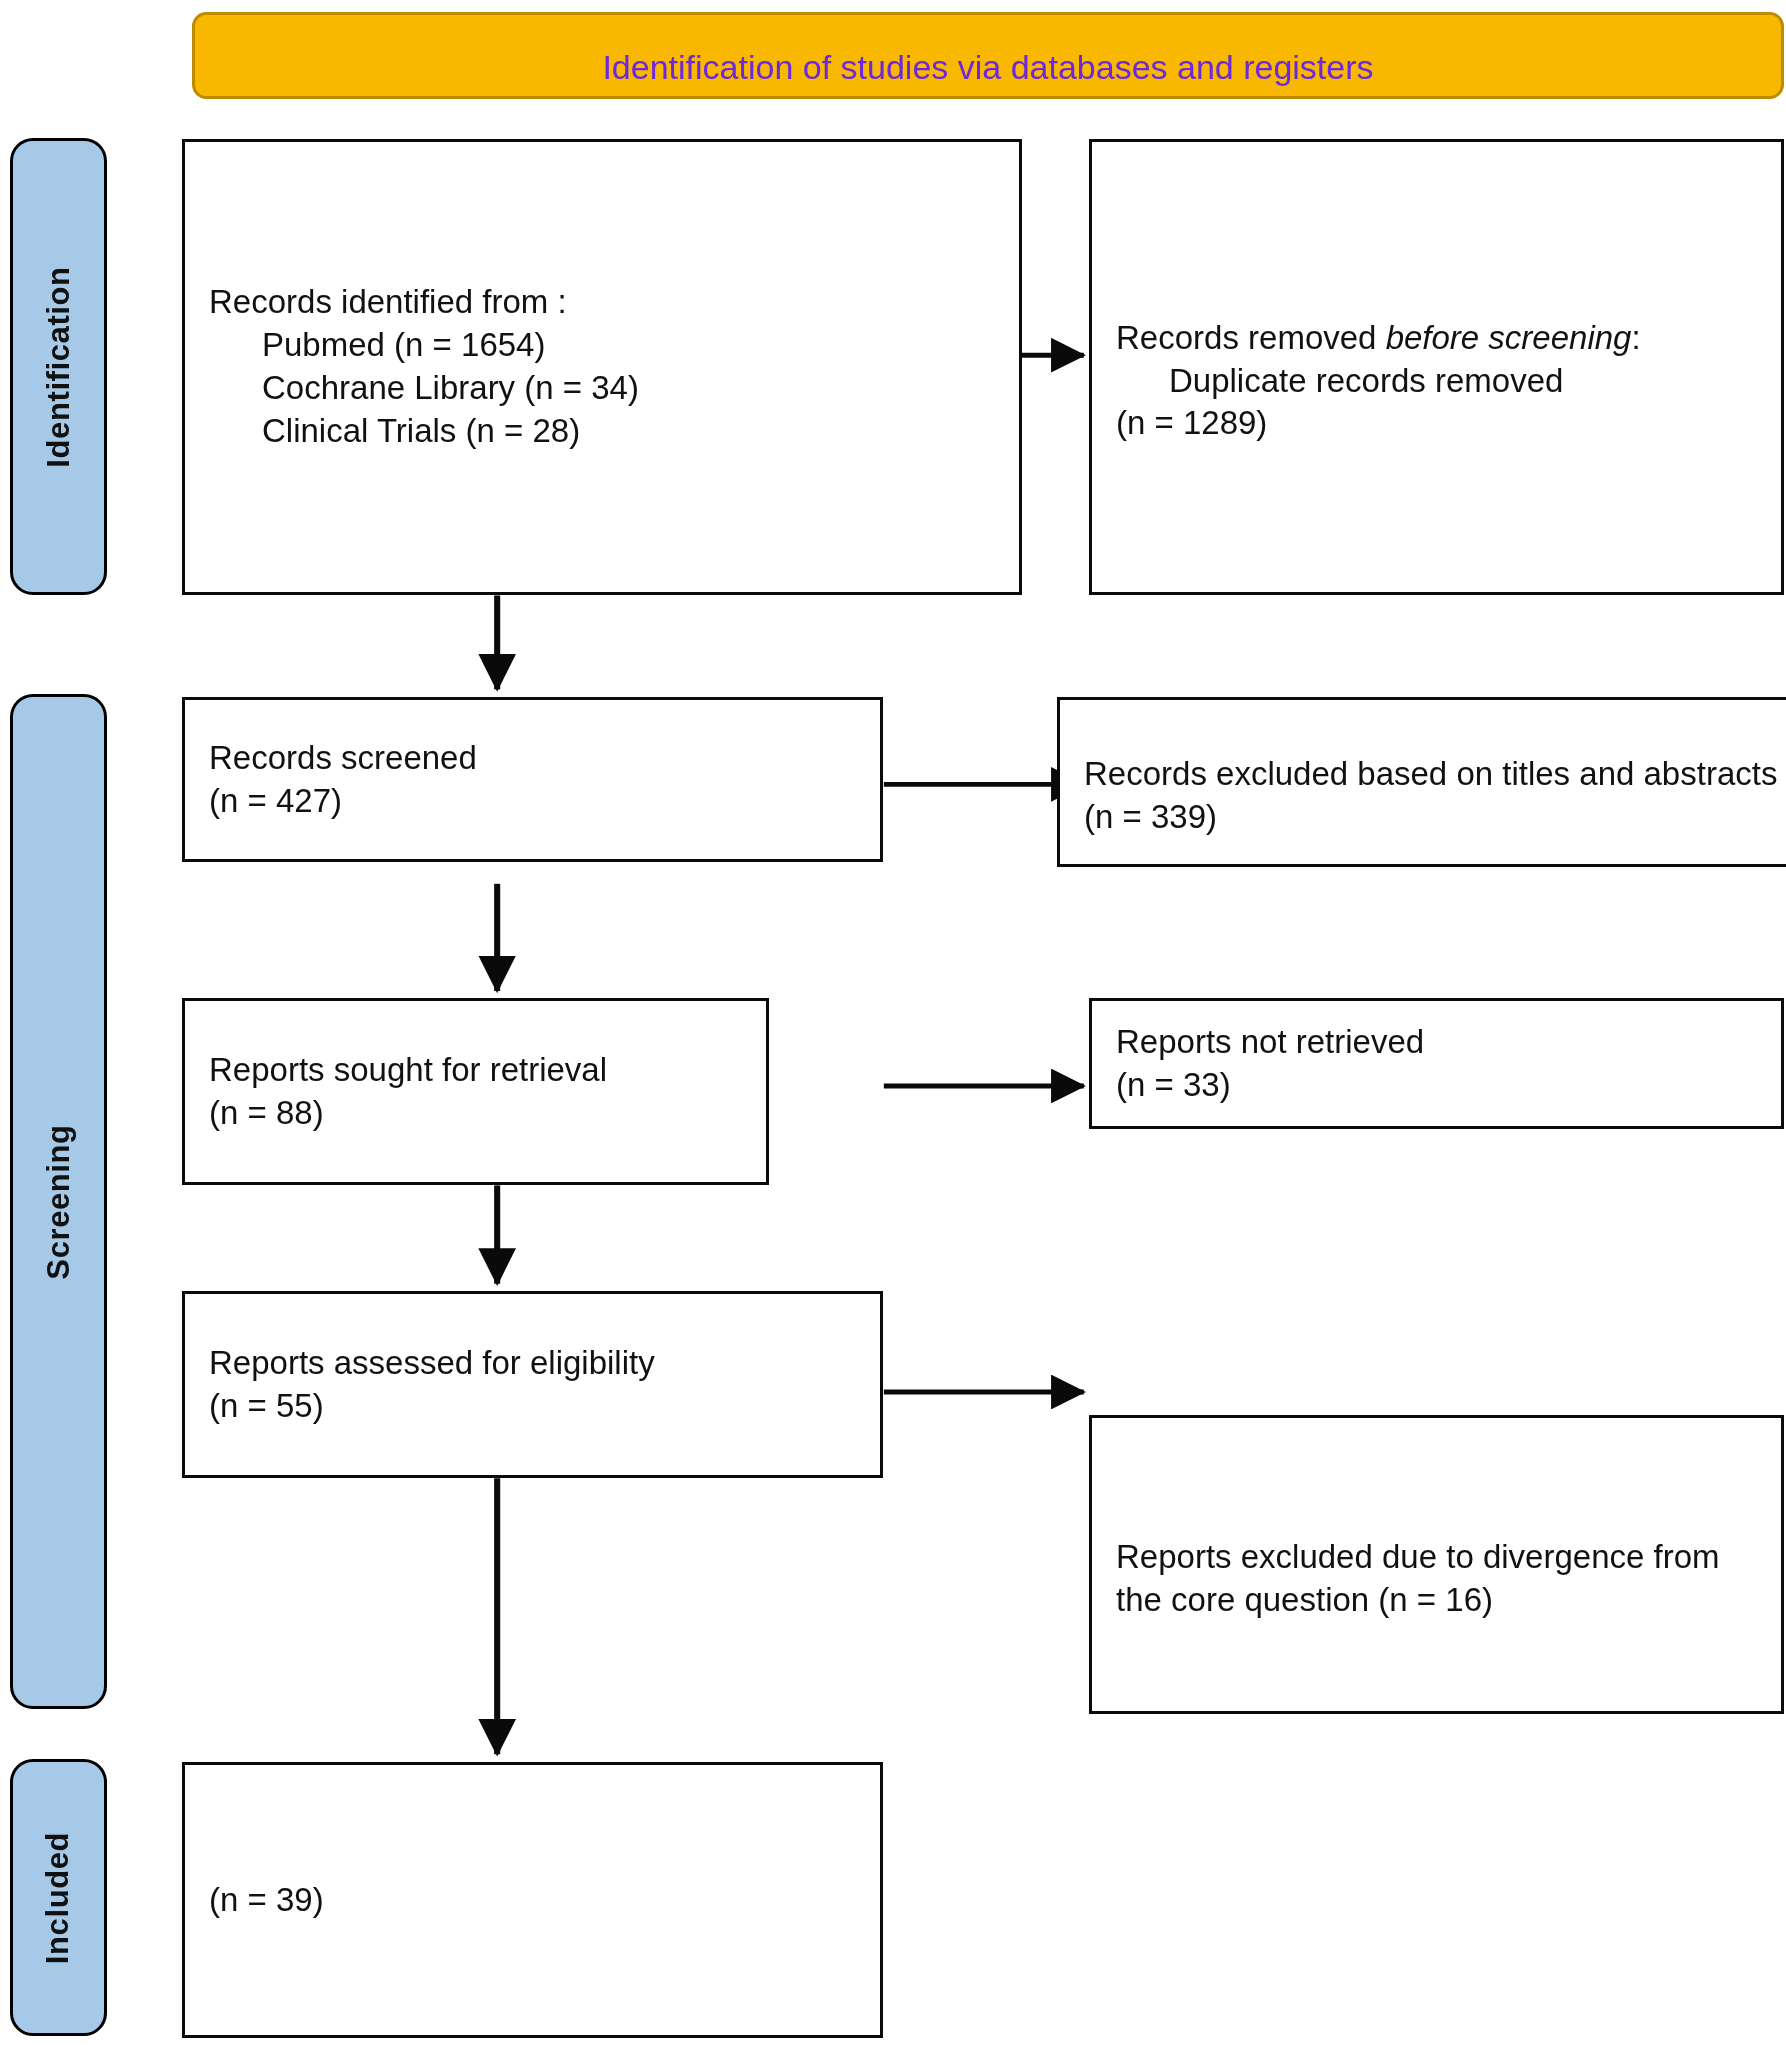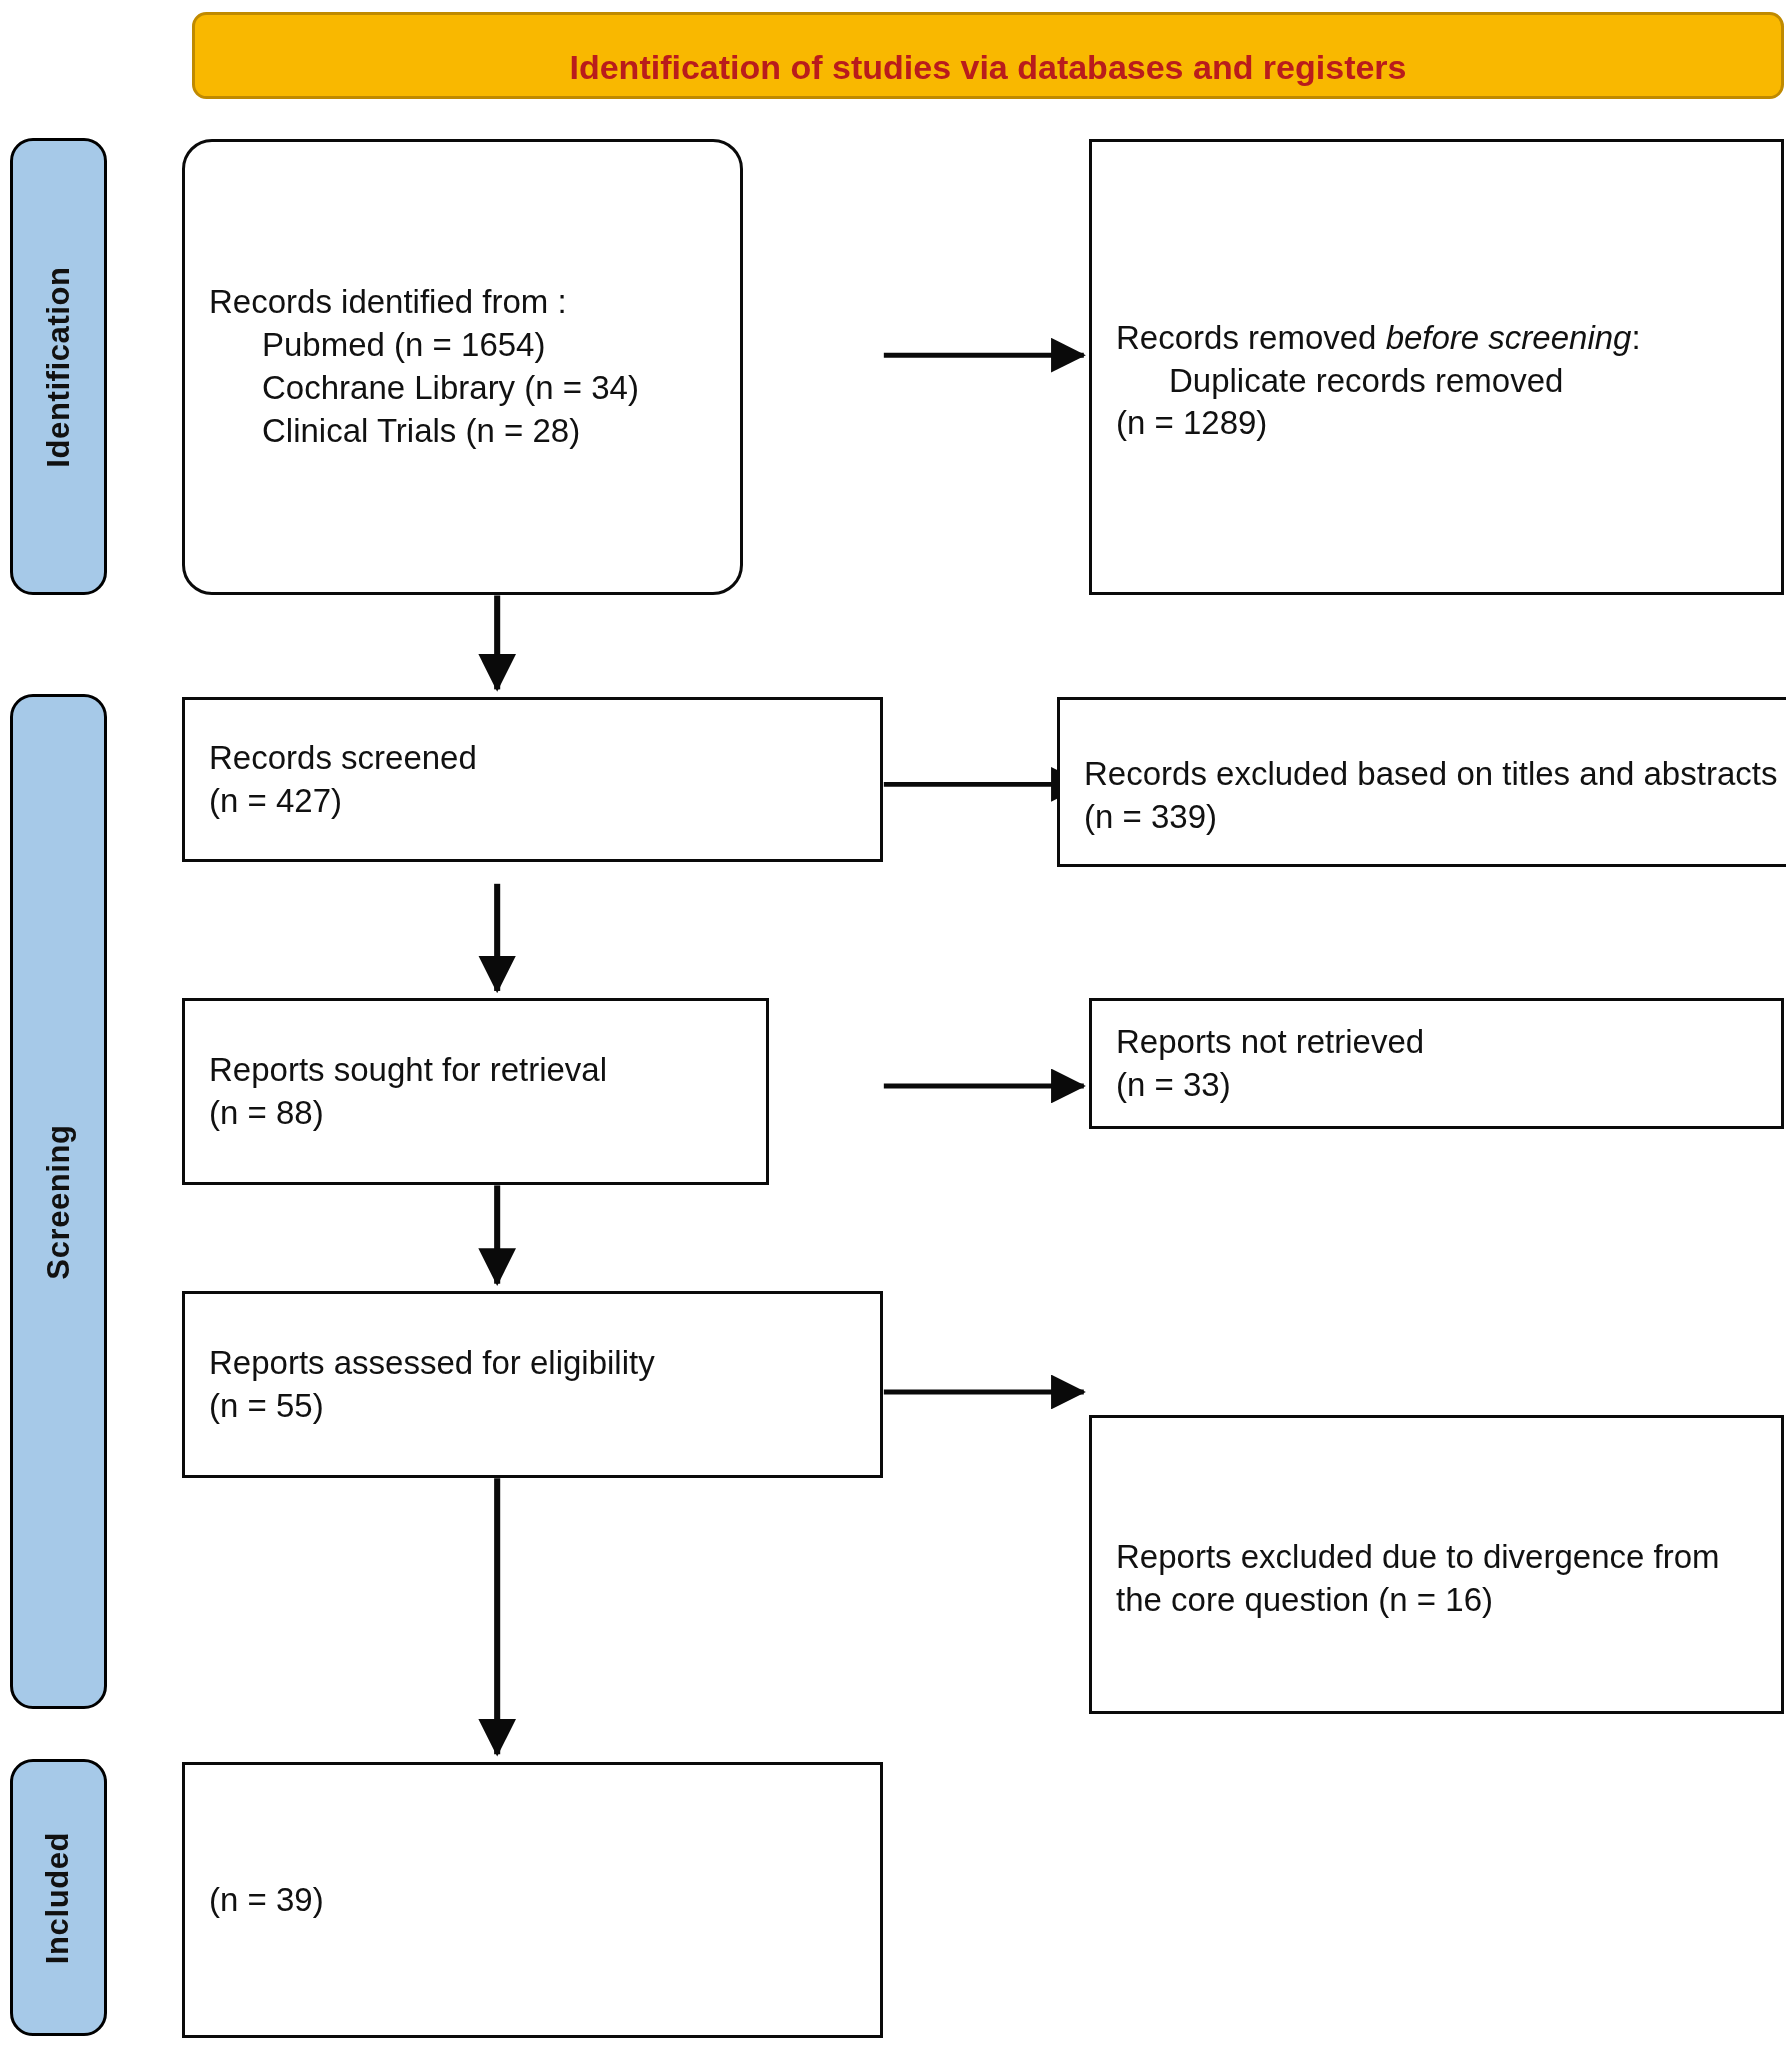--- a/index.html
+++ b/index.html
@@ -5,21 +5,21 @@
   html,body{margin:0;padding:0;background:#ffffff;}
   body{width:1787px;height:2046px;position:relative;overflow:hidden;
        font-family:"Liberation Sans","DejaVu Sans",sans-serif;color:#000;}
 
   #stage{position:absolute;left:0;top:0;width:1787px;height:2046px;}
 
   
   .banner{position:absolute;left:192px;top:12px;width:1592px;height:87px;
           background:#F9B800;border:3.3px solid #C08A00;border-radius:14.4px;
           box-sizing:border-box;display:flex;align-items:center;justify-content:center;}
-  .banner-text{font-size:34px;font-weight:bold;color:#b91c1c;letter-spacing:0px;
+  .banner-text{font-size:34px;font-weight:normal;color:#6d28d9;letter-spacing:0px;
                text-align:center;line-height:1.1;margin-top:24px;}
 
   
   .phase{position:absolute;left:10px;width:97px;background:#A6C9E8;
          border:3.9px solid #000;border-radius:23px;box-sizing:border-box;
          display:flex;align-items:center;justify-content:center;}
   .phase-text{transform:rotate(-90deg);white-space:nowrap;font-size:31px;
               font-weight:bold;color:#111;letter-spacing:0.6px;}
   #phase-identification{top:138px;height:457px;}
   #phase-screening{top:694px;height:1015px;}
@@ -28,21 +28,21 @@
   
   .box{position:absolute;background:#fff;border:3.3px solid #0a0a0a;
        box-sizing:border-box;display:flex;align-items:center;}
   .box-inner{padding:0 24px;width:100%;}
   .line{font-size:33px;line-height:1.30;color:#111;white-space:nowrap;}
   .line.wrap{white-space:normal;margin-top:28px;}
   .indent{padding-left:53px;}
   .ital{font-style:italic;}
 
   
-  #box-identified        {left:182px; top:139px;  width:561px; height:456px;border-radius:30px;}
+  #box-identified        {left:182px; top:139px;  width:840px; height:456px;}
   #box-screened          {left:182px; top:697px; width:701px; height:165px;}
   #box-sought            {left:182px; top:998px; width:587px; height:187px;}
   #box-assessed          {left:182px; top:1291px; width:701px; height:187px;}
   #box-included          {left:182px; top:1762px; width:701px; height:276px;}
   
   #box-removed           {left:1089px;top:139px;  width:695px; height:456px;}
   #box-excluded-titles   {left:1057px;top:697px; width:796px; height:170px;}
   #box-not-retrieved     {left:1089px;top:998px; width:695px; height:131px;}
   #box-excluded-divergence{left:1089px;top:1415px;width:695px; height:299px;}
 

